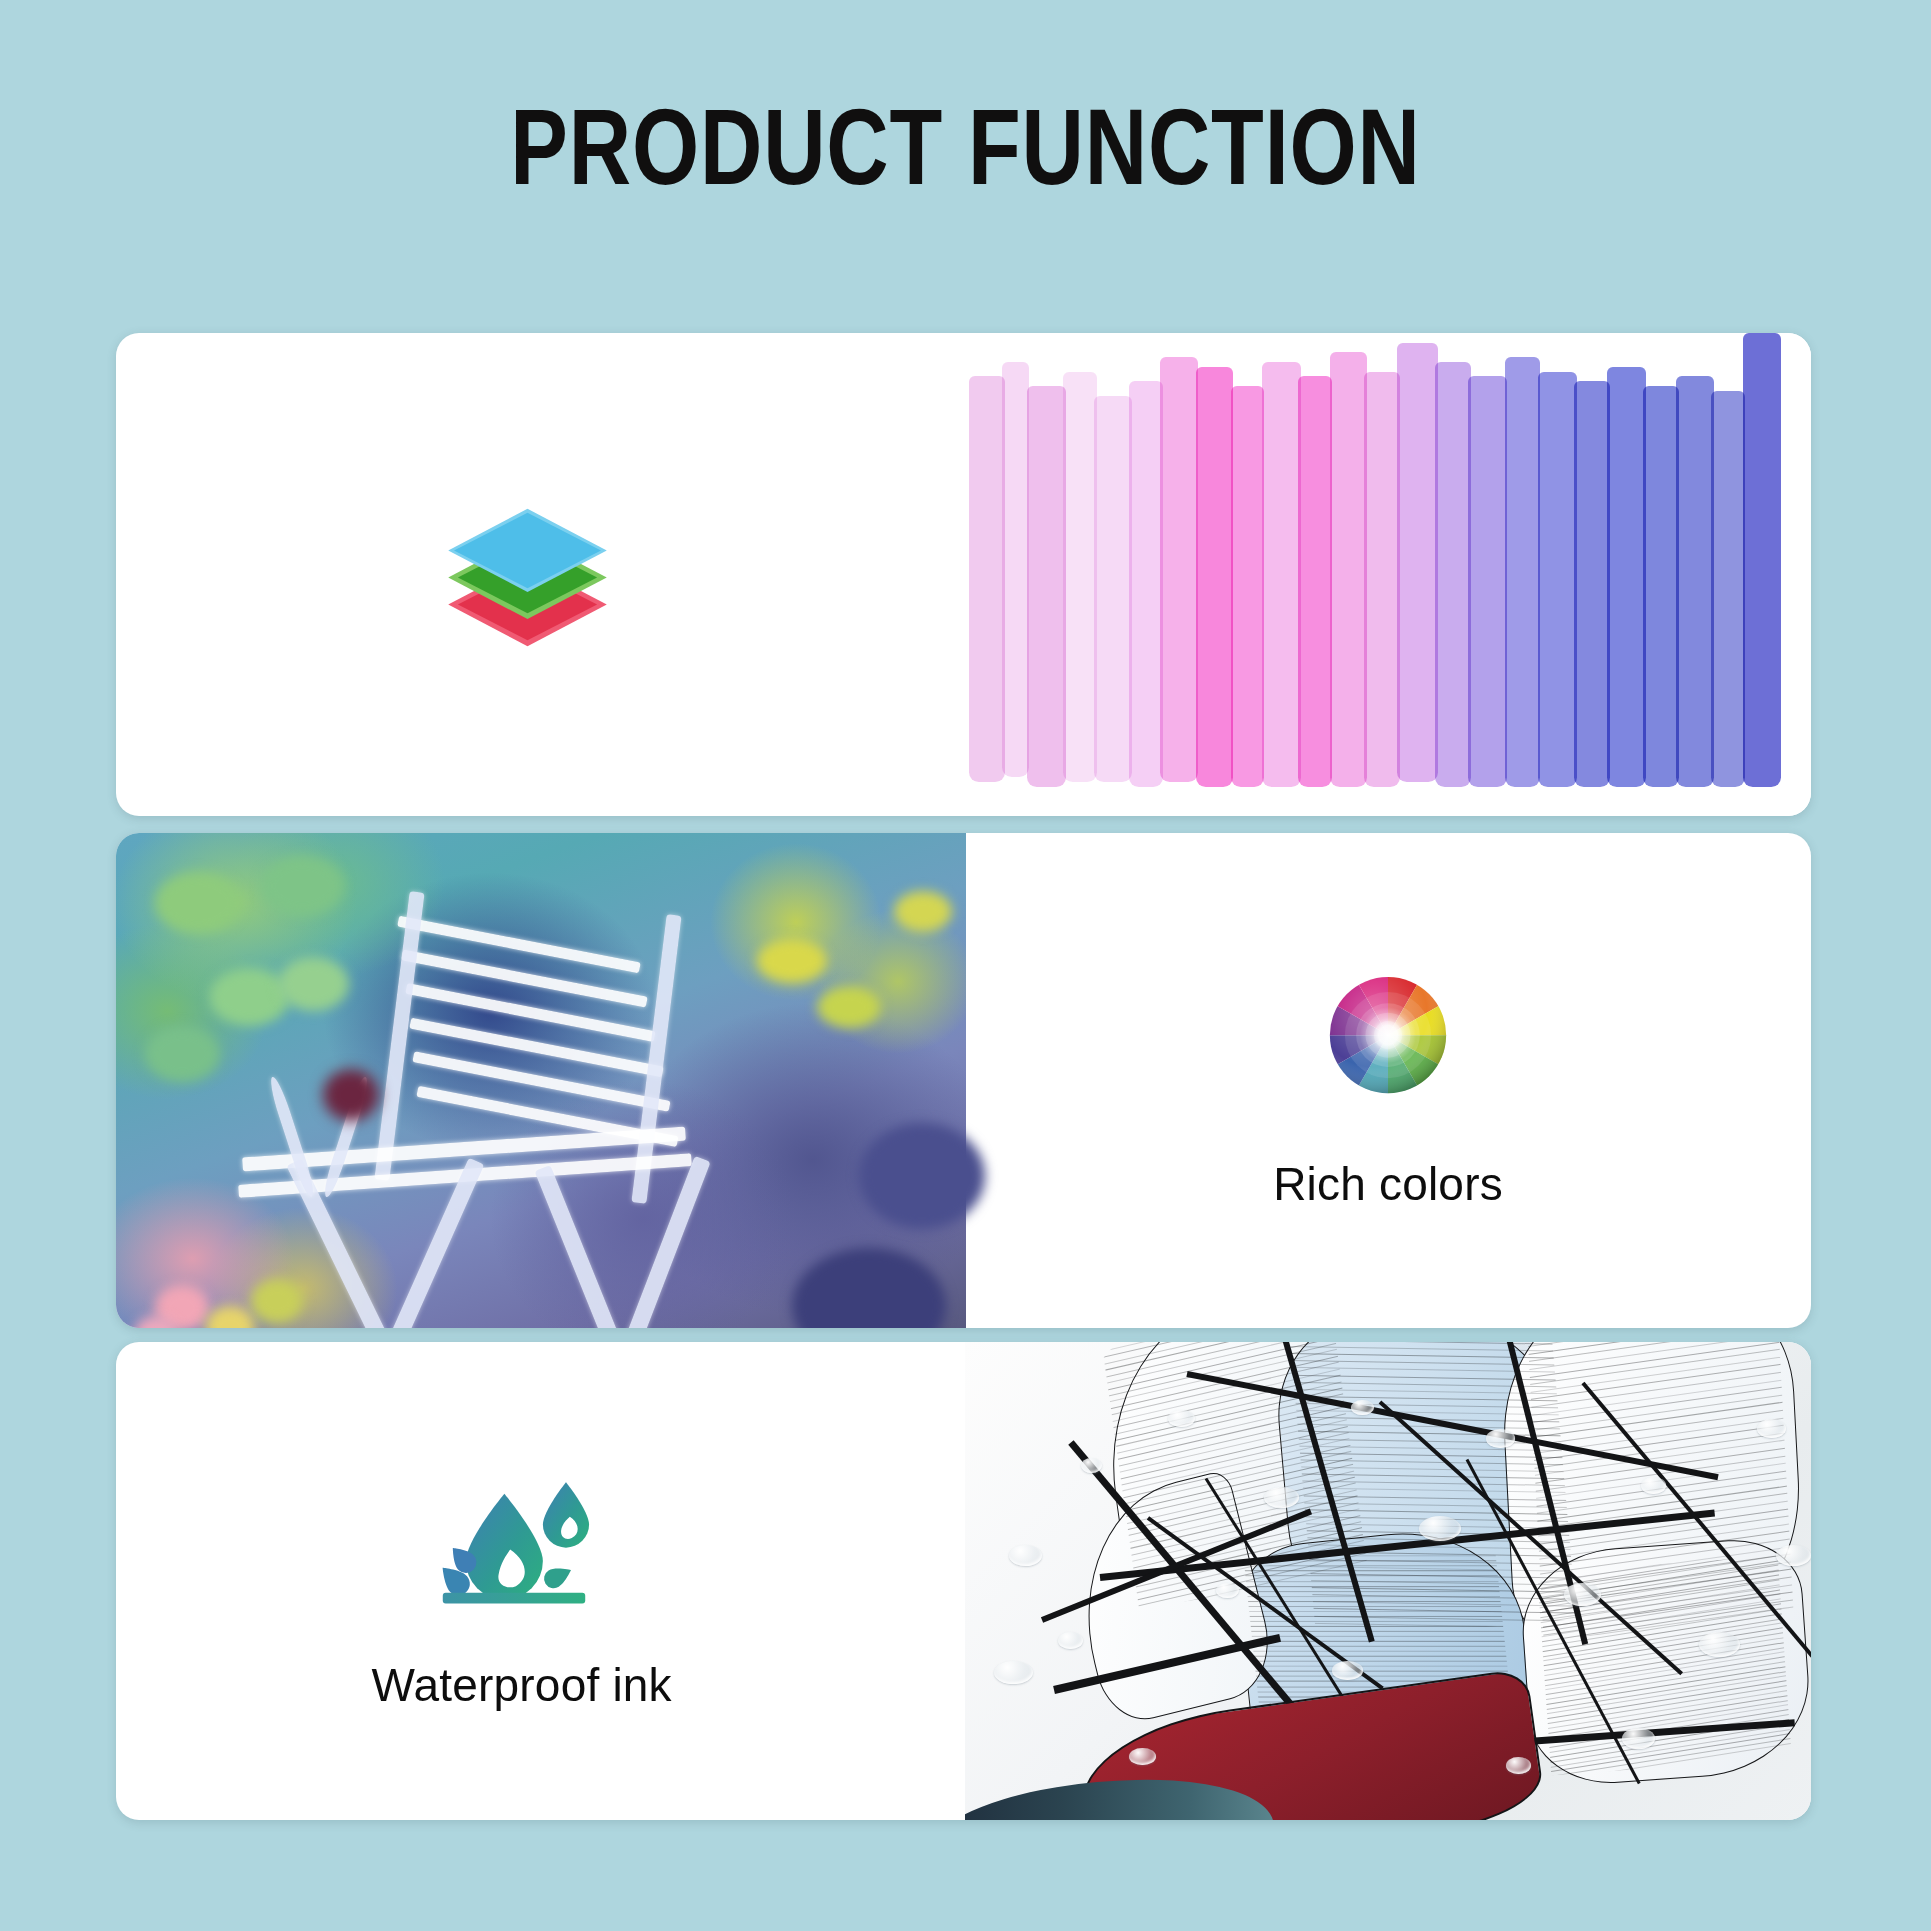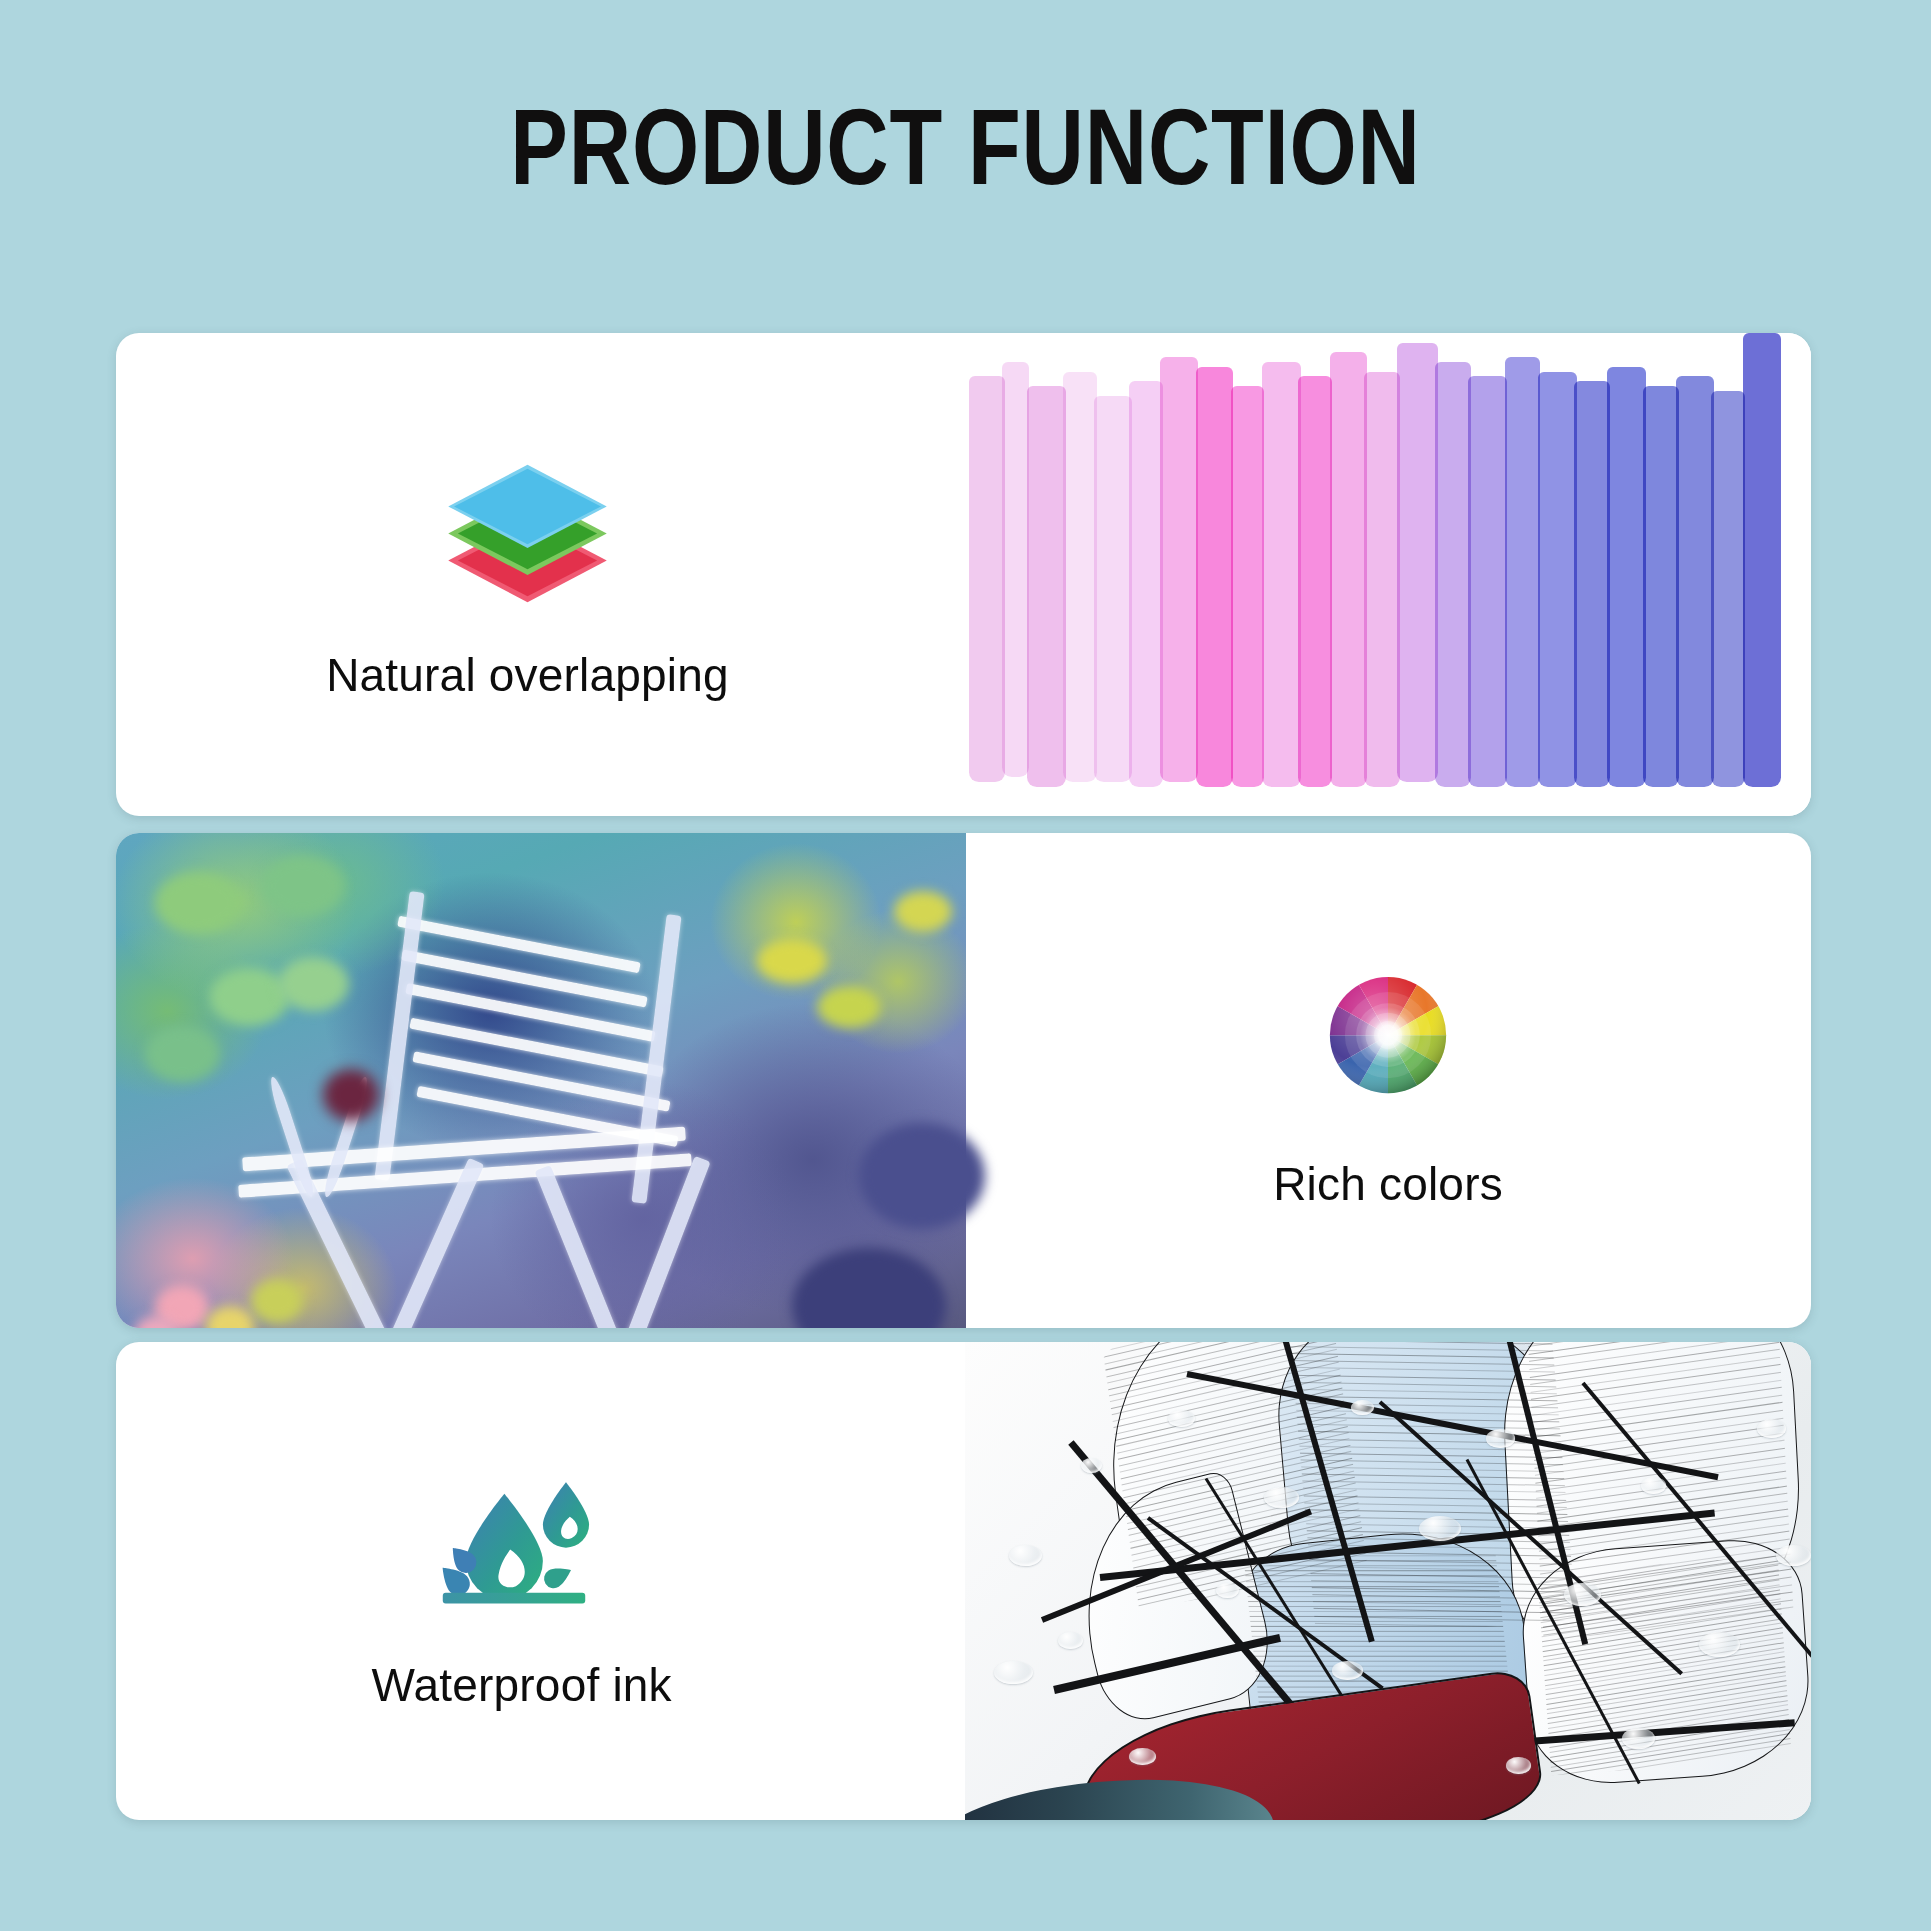--- a/index.html
+++ b/index.html
@@ -205,21 +205,20 @@
             <polygon points="90,60 172,103 90,146 8,103" fill="#f05a73"></polygon>
             <polygon points="90,66 162,103 90,140 18,103" fill="#e3314c"></polygon>
 
             <polygon points="90,32 172,75 90,118 8,75" fill="#7cc85e"></polygon>
             <polygon points="90,38 162,75 90,112 18,75" fill="#35a02a"></polygon>
 
             <polygon points="90,4 172,47 90,90 8,47" fill="#7bd0ef"></polygon>
             <polygon points="90,8 166,47 90,86 14,47" fill="#4ebee9"></polygon>
           </svg>
         </div>
-        <div class="feature-label">Natural overlapping</div>
       </div>
     </div>
 
     <div class="card-half half-right-wide">
       <div class="swatch-canvas" id="swatch-canvas">
           <div class="stroke" style="left: 0.5%; top: 9%; width: 4.2%; height: 84%; background: linear-gradient(rgb(233, 169, 230) 0%, rgb(233, 169, 230) 70%, rgb(233, 169, 230) 100%); opacity: 0.62;"></div>
           <div class="stroke" style="left: 4.4%; top: 6%; width: 3.2%; height: 86%; background: linear-gradient(rgb(237, 180, 236) 0%, rgb(237, 180, 236) 70%, rgb(237, 180, 236) 100%); opacity: 0.5;"></div>
           <div class="stroke" style="left: 7.3%; top: 11%; width: 4.6%; height: 83%; background: linear-gradient(rgb(231, 158, 228) 0%, rgb(231, 158, 228) 70%, rgb(231, 158, 228) 100%); opacity: 0.66;"></div>
           <div class="stroke" style="left: 11.6%; top: 8%; width: 4%; height: 85%; background: linear-gradient(rgb(240, 189, 238) 0%, rgb(240, 189, 238) 70%, rgb(240, 189, 238) 100%); opacity: 0.45;"></div>
           <div class="stroke" style="left: 15.3%; top: 13%; width: 4.4%; height: 80%; background: linear-gradient(rgb(238, 182, 238) 0%, rgb(238, 182, 238) 70%, rgb(238, 182, 238) 100%); opacity: 0.5;"></div>

